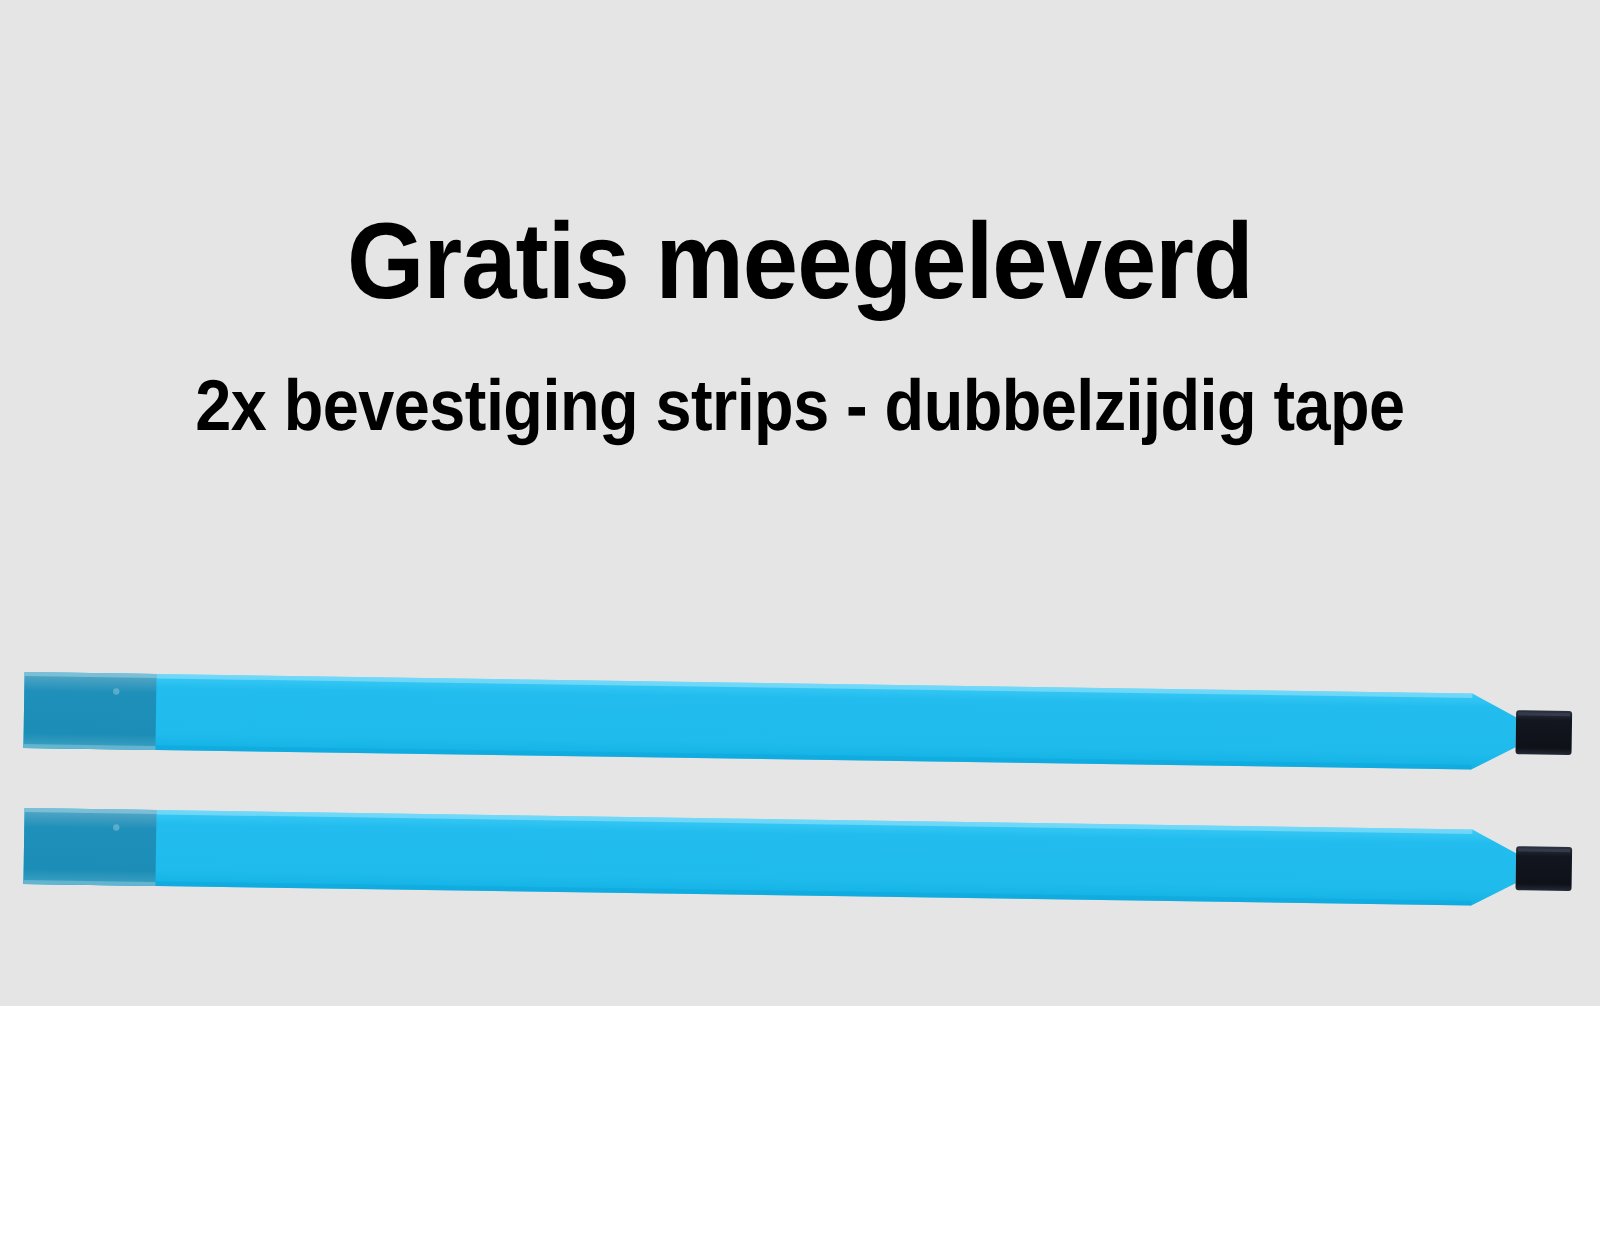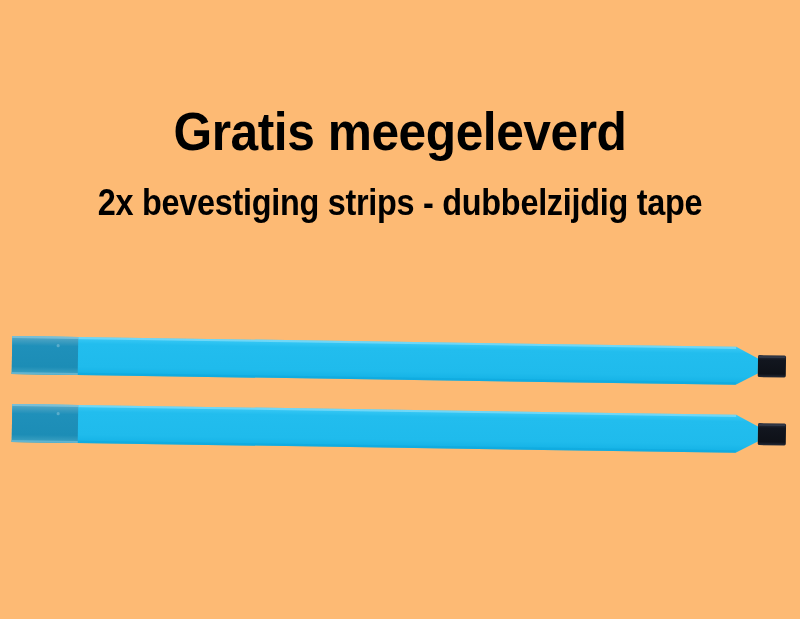--- a/index.html
+++ b/index.html
@@ -10,22 +10,22 @@
     width: 800px;
     height: 619px;
     background: #ffffff;
     font-family: "Liberation Sans", sans-serif;
     overflow: hidden;
   }
 
   #product-promo {
     position: relative;
     width: 800px;
-    height: 619px;
-    background: #fdba74;
+    height: 503px;
+    background: #e5e5e5;
     text-decoration: underline;
   }
 
   
   .text-block {
     position: absolute;
     top: 0;
     left: 0;
     width: 800px;
     text-align: center;

